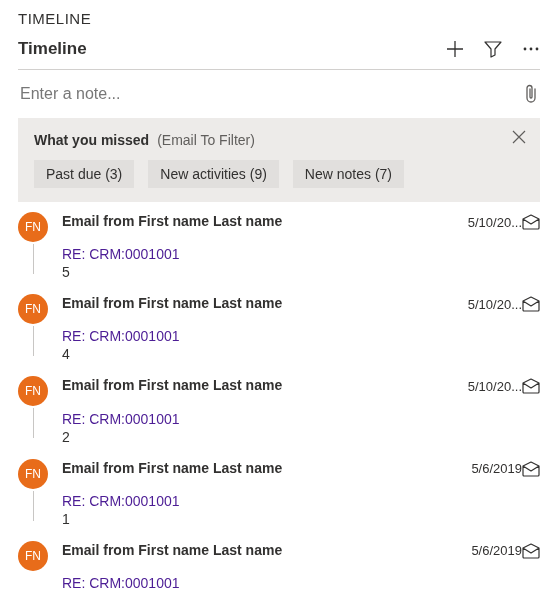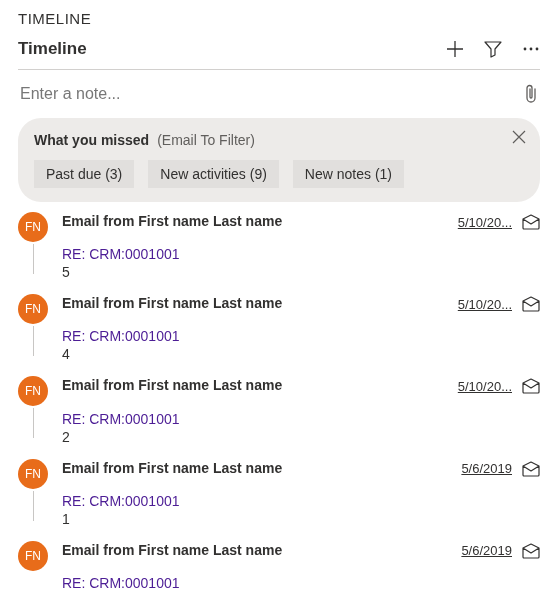--- a/index.html
+++ b/index.html
@@ -52,21 +52,20 @@
     flex: 1;
     background: transparent;
   }
   .note-input::placeholder { color: #777; }
   .attach { color: #605e5c; cursor: pointer; width:16px; }
 
   .missed-panel {
     background: #edebe9;
     padding: 14px 16px 14px 16px;
     position: relative;
-    border-radius: 23px;
   }
   .missed-header {
     display: flex;
     align-items: center;
     gap: 8px;
     margin-bottom: 12px;
   }
   .missed-title { font-weight: 600; font-size: 14px; }
   .missed-sub { color: #605e5c; font-size: 14px; }
   .missed-close {
@@ -112,25 +111,24 @@
     min-height: 30px;
     margin-top: 2px;
   }
   .item-body { flex: 1; min-width: 0; }
   .item-title { font-weight: 600; font-size: 14px; line-height: 1.3; }
   .item-sub { font-size: 14px; color: #4c1d95; margin-top: 16px; }
   .item-num { font-size: 14px; color: #323130; margin-top: 2px; }
   .item-meta {
     display: flex;
     align-items: center;
-    gap: 10px;
+    gap: 0;
     color: #323130;
     font-size: 13px;
     padding-top: 2px;
-    text-decoration: underline;
   }
   svg { display: block; }
 </style>
 </head>
 <body>
 
 <div class="container">
   <div class="page-title">TIMELINE</div>
 
   <div class="header-row">
@@ -173,21 +171,21 @@
       <span class="missed-sub">(Email To Filter)</span>
     </div>
     <div class="missed-close">
       <svg width="14" height="14" viewBox="0 0 14 14">
           <path d="M1 1l12 12M13 1L1 13" stroke="#605e5c" stroke-width="1.2"></path>
         </svg>
     </div>
     <div class="chips">
       <div class="chip">Past due (3)</div>
       <div class="chip">New activities (9)</div>
-      <div class="chip">New notes (1)</div>
+      <div class="chip">New notes (7)</div>
     </div>
   </div>
 
   <div class="items" id="items-host">
       <div class="item">
         <div class="avatar-col">
           <div class="avatar">FN</div>
           <div class="thread-line"></div>
         </div>
         <div class="item-body">

